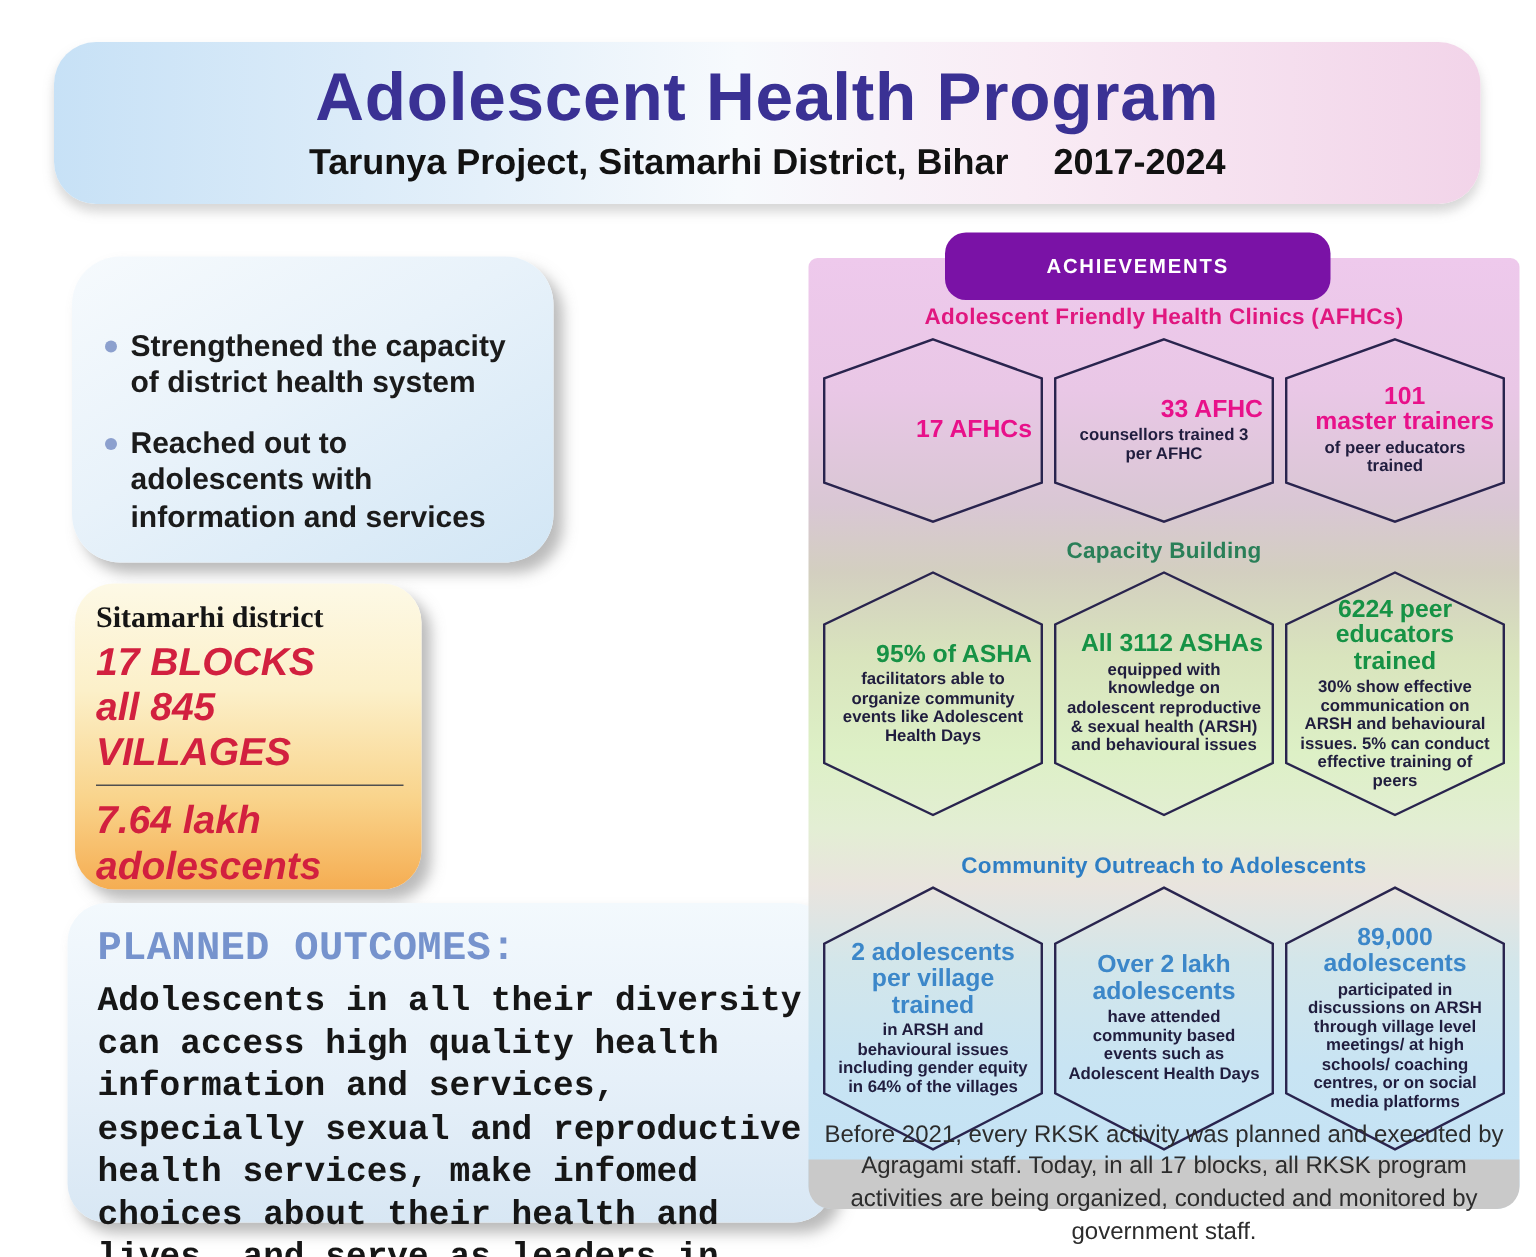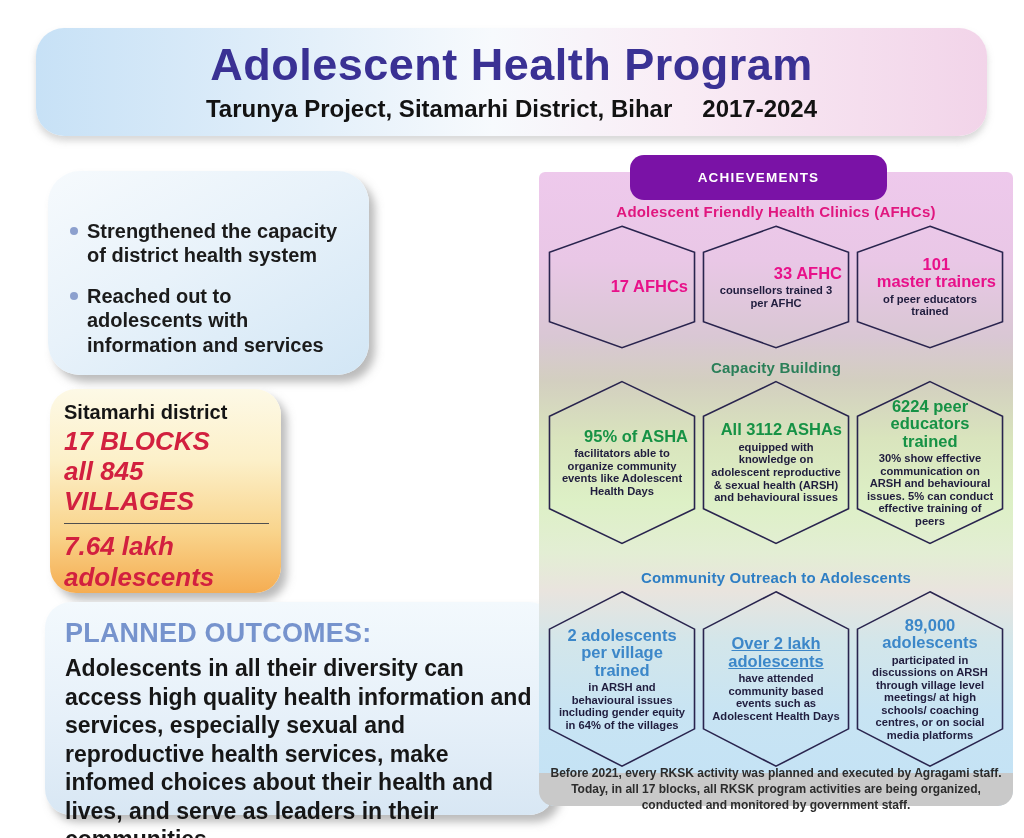--- a/index.html
+++ b/index.html
@@ -29,28 +29,29 @@
   }
   .bullet-item { display:flex; align-items:flex-start; gap:9px; }
   .bullet-dot { width:8px; height:8px; border-radius:50%; background:#8ca0ce; margin-top:8px; flex:0 0 8px; }
   .bullet-text { font-size:20px; font-weight:bold; color:#1b1b1b; line-height:1.22; }
 
   .district {
     left:50px; top:389px; width:231px; height:204px; border-radius:26px;
     background:linear-gradient(180deg,#fdf9e6 0%,#fcf0c9 35%,#f9d48c 70%,#f5ad52 100%);
     padding:12px 14px;
   }
-  .district .dname { font-size:20px; font-weight:bold; color:#151515; margin-bottom:2px; }
+  .district .dname { font-size:20px; font-weight:bold; color:#151515; margin-bottom:2px;font-family:Liberation Serif, serif; }
   .district .big { font-size:26px; font-weight:bold; line-height:1.16;font-style:italic; }
   .district .rule { border:0; border-top:1.6px solid #4f4f4f; margin:7px 2px 7px 0; width:205px; }
 
   .outcomes {
     left:45px; top:602px; width:510px; height:213px; border-radius:26px;
     background:linear-gradient(180deg,#f3f9fd 0%,#e6f0f9 55%,#d8e7f4 100%);
     padding:16px 18px 2px 20px;
+    font-family:Liberation Mono, monospace;
   }
   .outcomes h2 { font-size:27px; font-weight:bold; letter-spacing:.2px; margin-bottom:5px; }
   .outcomes p { font-size:23px; font-weight:bold; color:#161616; line-height:1.24; }
 
   
   .panel {
     position:absolute; left:520px; top:172px; width:474px; height:634px;
     border-radius:6px 6px 16px 16px;
     background:linear-gradient(180deg,
       #eec9ec 0%, #e9c7e6 14%, #d9c7d4 26%, #d3cfc0 33%,
@@ -86,21 +87,21 @@
   }
   .hex-headline { font-weight:bold; font-size:16.5px; line-height:1.06; white-space:pre-line; }
   .hex-body { font-weight:bold; font-size:11.2px; line-height:1.12; color:#201d3e; margin-top:2px; }
 
   .note {
     position:absolute; left:0; right:0; bottom:0; height:33px;
     background:#c9c9c9; border-radius:0 0 15px 15px;
     display:flex; align-items:center; justify-content:center;
     padding:2px 10px 3px 10px;
   }
-  .note p { font-size:12px; font-weight:bold; color:#2c2c2c; text-align:center; line-height:1.35; }
+  .note p { font-size:16px; font-weight:normal; color:#2c2c2c; text-align:center; line-height:1.35; }
 </style>
 </head>
 <body>
 
 <div class="poster">
 
   <div class="header">
     <h1 style="color: rgb(58, 49, 148);">Adolescent Health Program</h1>
     <div class="sub">
       <span>Tarunya Project, Sitamarhi District, Bihar</span>
@@ -214,21 +215,21 @@
         <div class="hex-content">
           <div class="hex-headline" style="color: rgb(60, 135, 201);">2 adolescents per village trained</div>
           <div class="hex-body">in ARSH and behavioural issues including gender equity in 64% of the villages</div>
         </div>
       </div>
       <div class="hex">
         <svg viewBox="0 0 100 100" preserveAspectRatio="none">
             <polygon points="50,1 99,22 99,78 50,99 1,78 1,22" fill="none" stroke="#29244e" stroke-width="1.6" vector-effect="non-scaling-stroke"></polygon>
           </svg>
         <div class="hex-content">
-          <div class="hex-headline" style="color: rgb(60, 135, 201); text-decoration: underline;">Over 2 lakh adolescents</div>
+          <div class="hex-headline" style="color: rgb(60, 135, 201);">Over 2 lakh adolescents</div>
           <div class="hex-body">have attended community based events such as Adolescent Health Days</div>
         </div>
       </div>
       <div class="hex">
         <svg viewBox="0 0 100 100" preserveAspectRatio="none">
             <polygon points="50,1 99,22 99,78 50,99 1,78 1,22" fill="none" stroke="#29244e" stroke-width="1.6" vector-effect="non-scaling-stroke"></polygon>
           </svg>
         <div class="hex-content">
           <div class="hex-headline" style="color: rgb(60, 135, 201);">89,000 adolescents</div>
           <div class="hex-body">participated in discussions on ARSH through village level meetings/ at high schools/ coaching centres, or on social media platforms</div>

